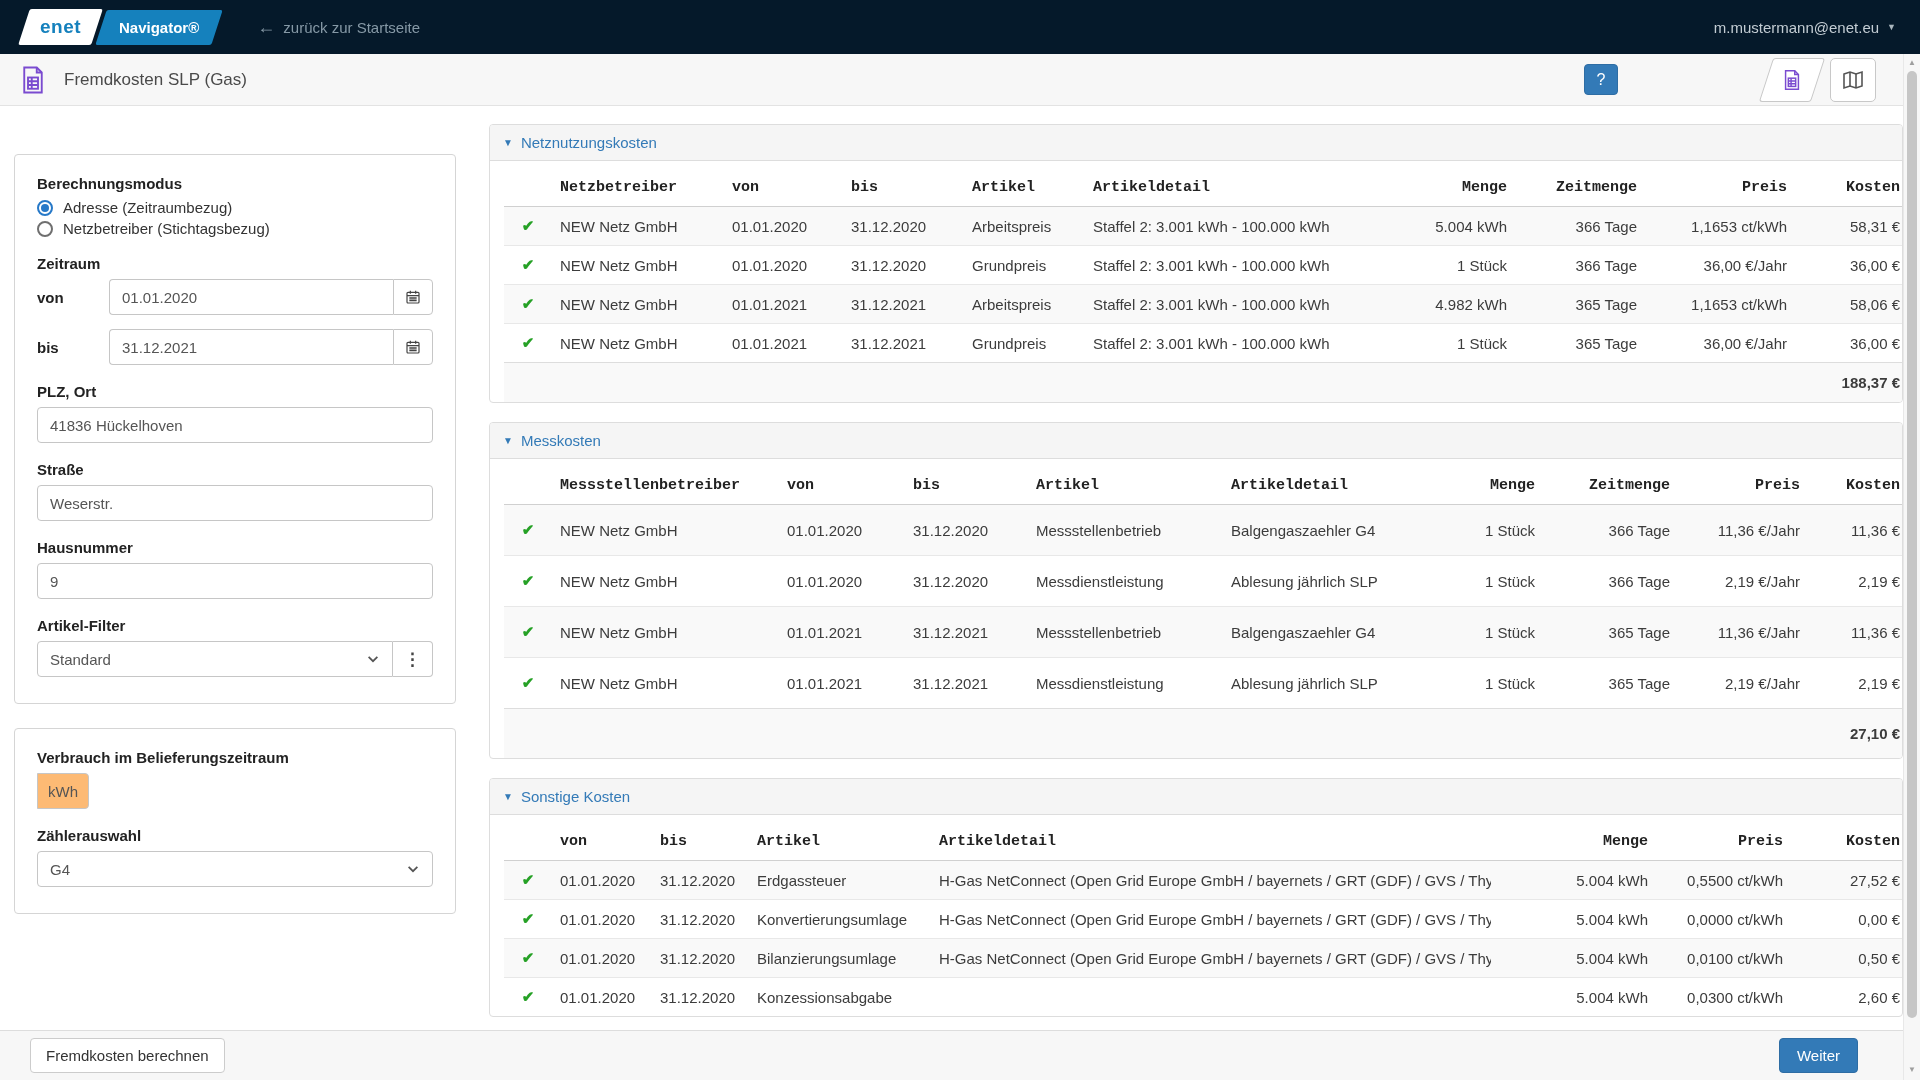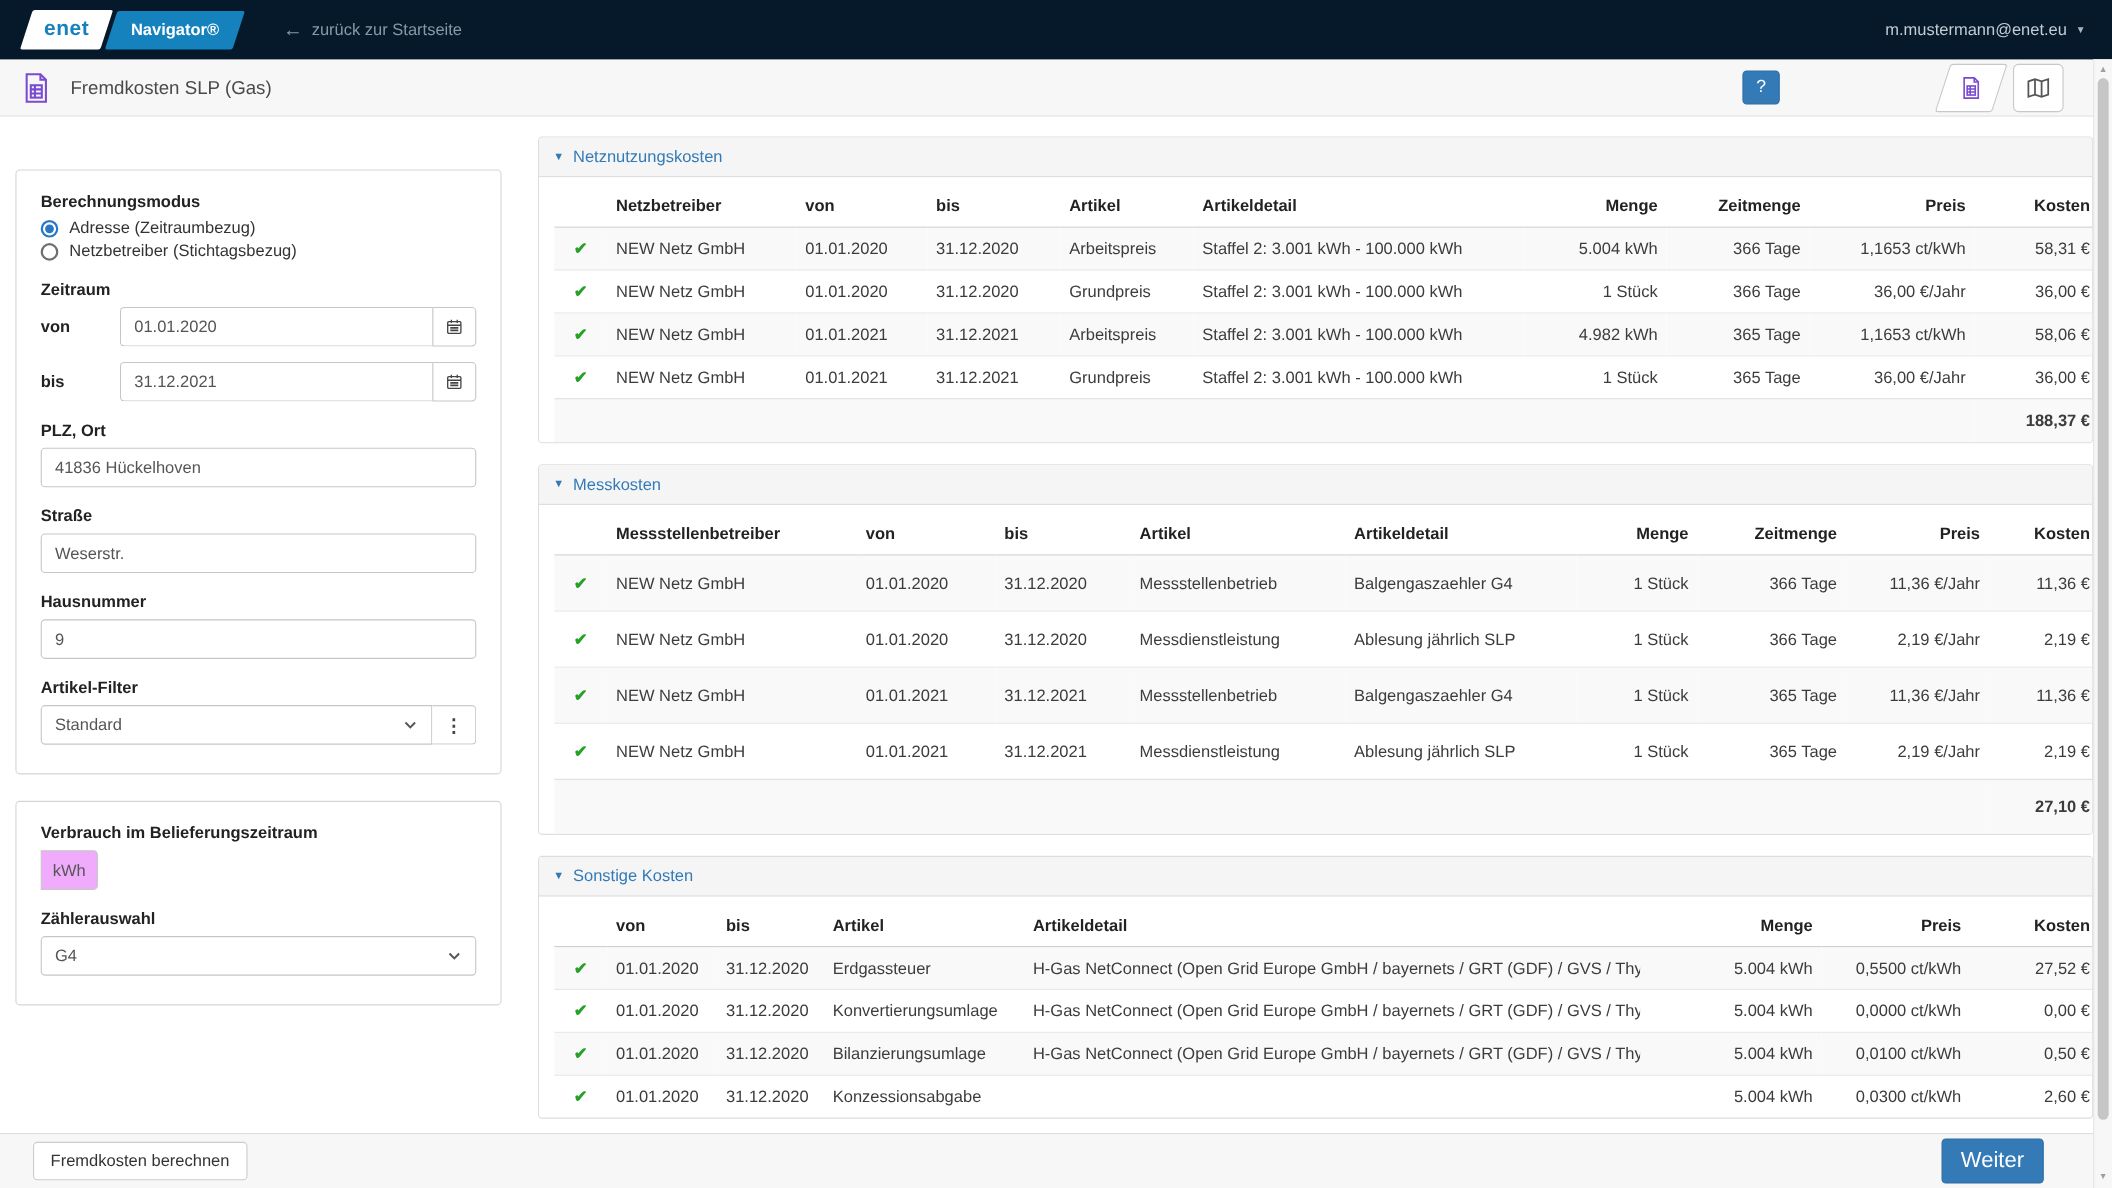--- a/index.html
+++ b/index.html
@@ -46,52 +46,52 @@
   .radio { width: 16px; height: 16px; border-radius: 50%; border: 2px solid #6f6f6f; position: relative; flex: none; background: #fff; }
   .radio.sel { border-color: #2779c8; }
   .radio.sel::after { content: ""; position: absolute; left: 2px; top: 2px; width: 8px; height: 8px; border-radius: 50%; background: #2779c8; }
   .radio-row span.lbl { color: #333; }
   .date-row { display: flex; align-items: center; margin-bottom: 14px; }
   .date-row .dlab { width: 72px; font-weight: bold; color: #222; }
   .igroup { display: flex; flex: 1; }
   .tinput { height: 36px; border: 1px solid #c6c6c6; border-radius: 4px; padding: 0 12px; font-size: 15px; color: #555; width: 100%; font-family: inherit; background: #fff; }
   .igroup .tinput { border-radius: 4px 0 0 4px; border-right: none; }
   .addon-btn { width: 40px; height: 36px; border: 1px solid #c6c6c6; background: #fff; border-radius: 0 4px 4px 0; display: flex; align-items: center; justify-content: center; cursor: pointer; flex: none; }
-  .addon-unit { min-width: 52px; height: 36px; border: 1px solid #c6c6c6; background: #f0abfc; border-radius: 0 4px 4px 0; display: flex; align-items: center; justify-content: center; color: #555; flex: none; }
+  .addon-unit { min-width: 52px; height: 36px; border: 1px solid #c6c6c6; background: #fdba74; border-radius: 0 4px 4px 0; display: flex; align-items: center; justify-content: center; color: #555; flex: none; }
   .selectbox { height: 36px; border: 1px solid #c6c6c6; border-radius: 4px; padding: 0 12px; display: flex; align-items: center; color: #555; cursor: pointer; flex: 1; background: #fff; }
   .selectbox .sval { flex: 1; }
   .igroup .selectbox { border-radius: 4px 0 0 4px; }
   .kebab-btn { width: 40px; height: 36px; border: 1px solid #c6c6c6; border-left: none; background: #fff; border-radius: 0 4px 4px 0; font-size: 17px; font-weight: bold; color: #444; cursor: pointer; line-height: 1; }
 
   
   .export-row { display: flex; justify-content: flex-end; gap: 30px; margin-bottom: 14px; padding-right: 2px; }
   .export-row a { color: #337ab7; text-decoration: none; display: flex; align-items: center; gap: 6px; cursor: pointer; font-size: 15px; }
 
   
   .panel { border: 1px solid #ddd; border-radius: 4px; background: #fff; margin-bottom: 19px; overflow: hidden; }
   .panel-header { background: #f5f5f5; border-bottom: 1px solid #ddd; padding: 9px 13px; color: #337ab7; cursor: pointer; display: flex; align-items: center; gap: 8px; font-size: 15px; }
   .panel-header .tri { font-size: 10px; }
   .panel-body { padding: 2px 14px 0; }
   table { width: 100%; border-collapse: collapse; table-layout: fixed; }
-  th { text-align: left; font-weight: bold; color: #222; padding: 16px 8px 10px; font-size: 15px; }
+  th { text-align: left; font-weight: bold; color: #222; padding: 16px 8px 10px; font-size: 15px; font-family: Liberation Mono, monospace; }
   td { padding: 10px 8px; color: #3c3c3c; font-size: 15px; vertical-align: middle; overflow: hidden; white-space: nowrap; }
   .t-tall td { padding: 16px 8px; }
   tbody tr { border-top: 1px solid #e8e8e8; }
   thead tr { border-bottom: 1px solid #d0d0d0; }
   tbody tr:nth-of-type(odd) { background: #f9f9f9; }
   .num, th.num { text-align: right; }
   .chk { text-align: center; }
   .check { color: #26a126; font-weight: bold; font-size: 15px; }
   tfoot tr { border-top: 1px solid #ddd; background: #f9f9f9; }
   tfoot td { font-weight: bold; padding: 11px 8px; }
 
   
   .app-footer { height: 50px; background: #f7f7f7; border-top: 1px solid #ddd; display: flex; align-items: center; justify-content: space-between; padding: 0 30px 0 30px; position: relative; z-index: 2; }
   .btn-default { background: #fff; border: 1px solid #ccc; border-radius: 4px; padding: 8px 15px; font-size: 15px; color: #333; cursor: pointer; font-family: inherit; }
-  .btn-primary { background: #337ab7; border: 1px solid #2e6da4; border-radius: 4px; padding: 8px 17px; font-size: 20px; color: #fff; cursor: pointer; font-family: inherit; margin-right: 32px; }
+  .btn-primary { background: #337ab7; border: 1px solid #2e6da4; border-radius: 4px; padding: 8px 17px; font-size: 15px; color: #fff; cursor: pointer; font-family: inherit; margin-right: 32px; }
 
   
   .scrollbar { position: fixed; top: 54px; right: 0; bottom: 0; width: 17px; background: #f7f7f7; border-left: 1px solid #e8e8e8; z-index: 5; }
   .sb-arrow { position: absolute; left: 0; width: 100%; text-align: center; font-size: 8px; color: #9e9e9e; }
   .sb-up { top: 4px; }
   .sb-down { bottom: 6px; }
   .sb-thumb { position: absolute; left: 3px; width: 10px; top: 17px; bottom: 62px; background: #c6c6c6; border-radius: 6px; }
 
   svg { display: block; }
 </style>

